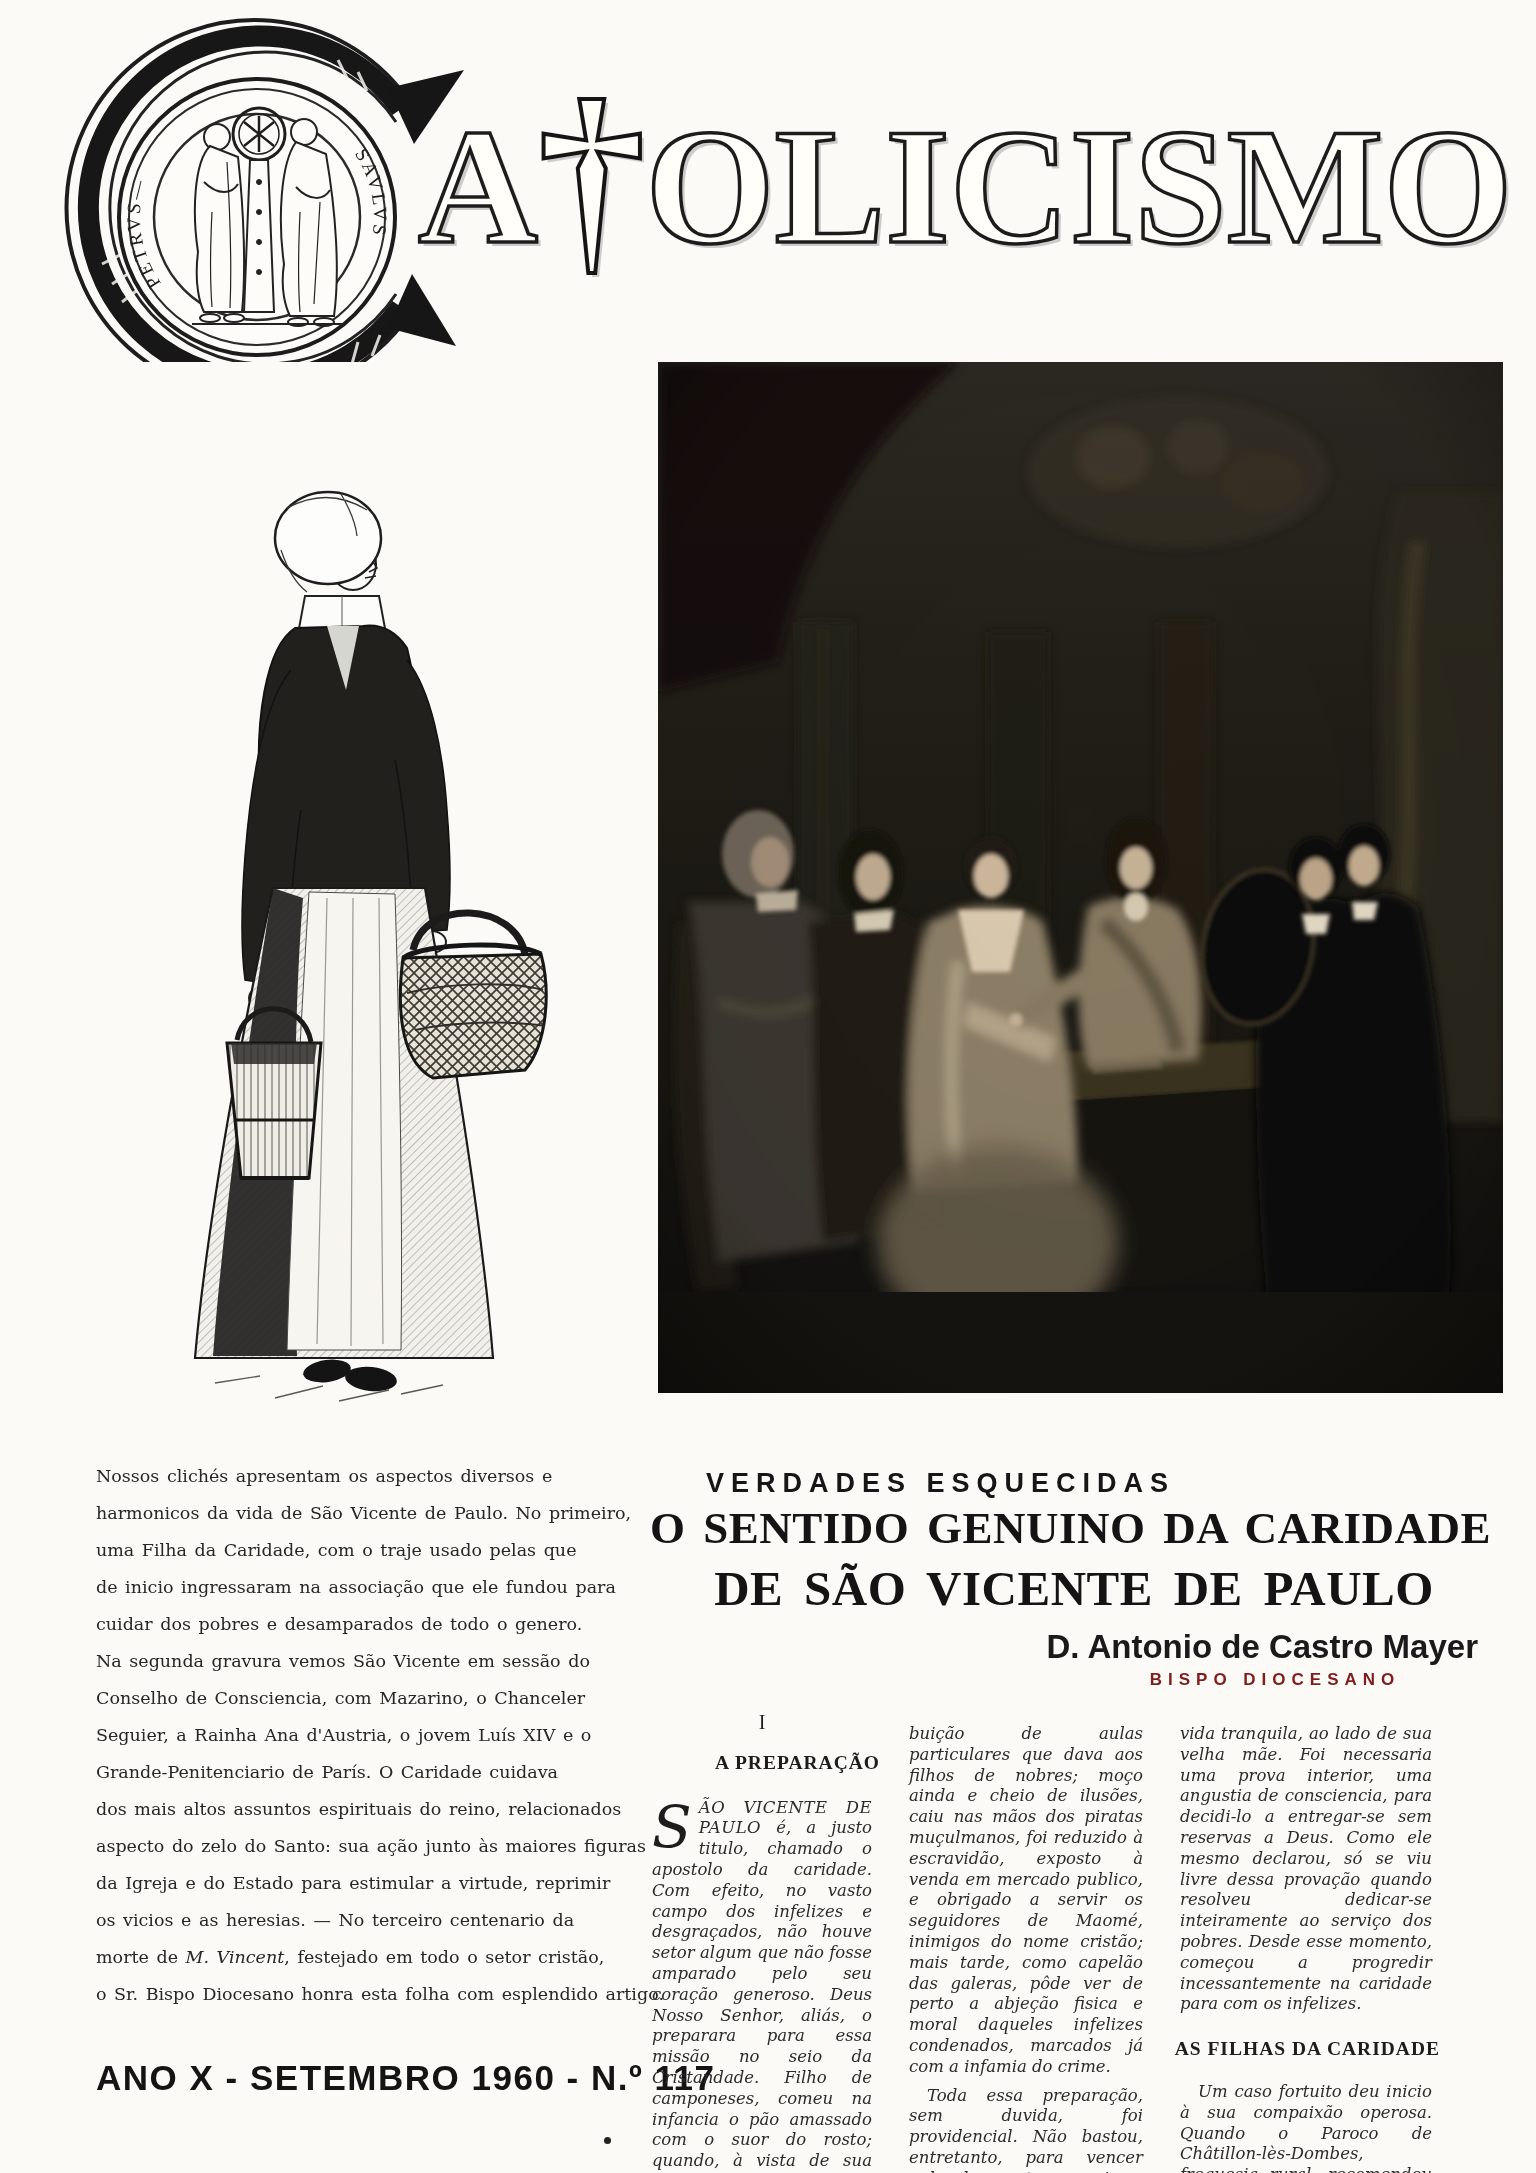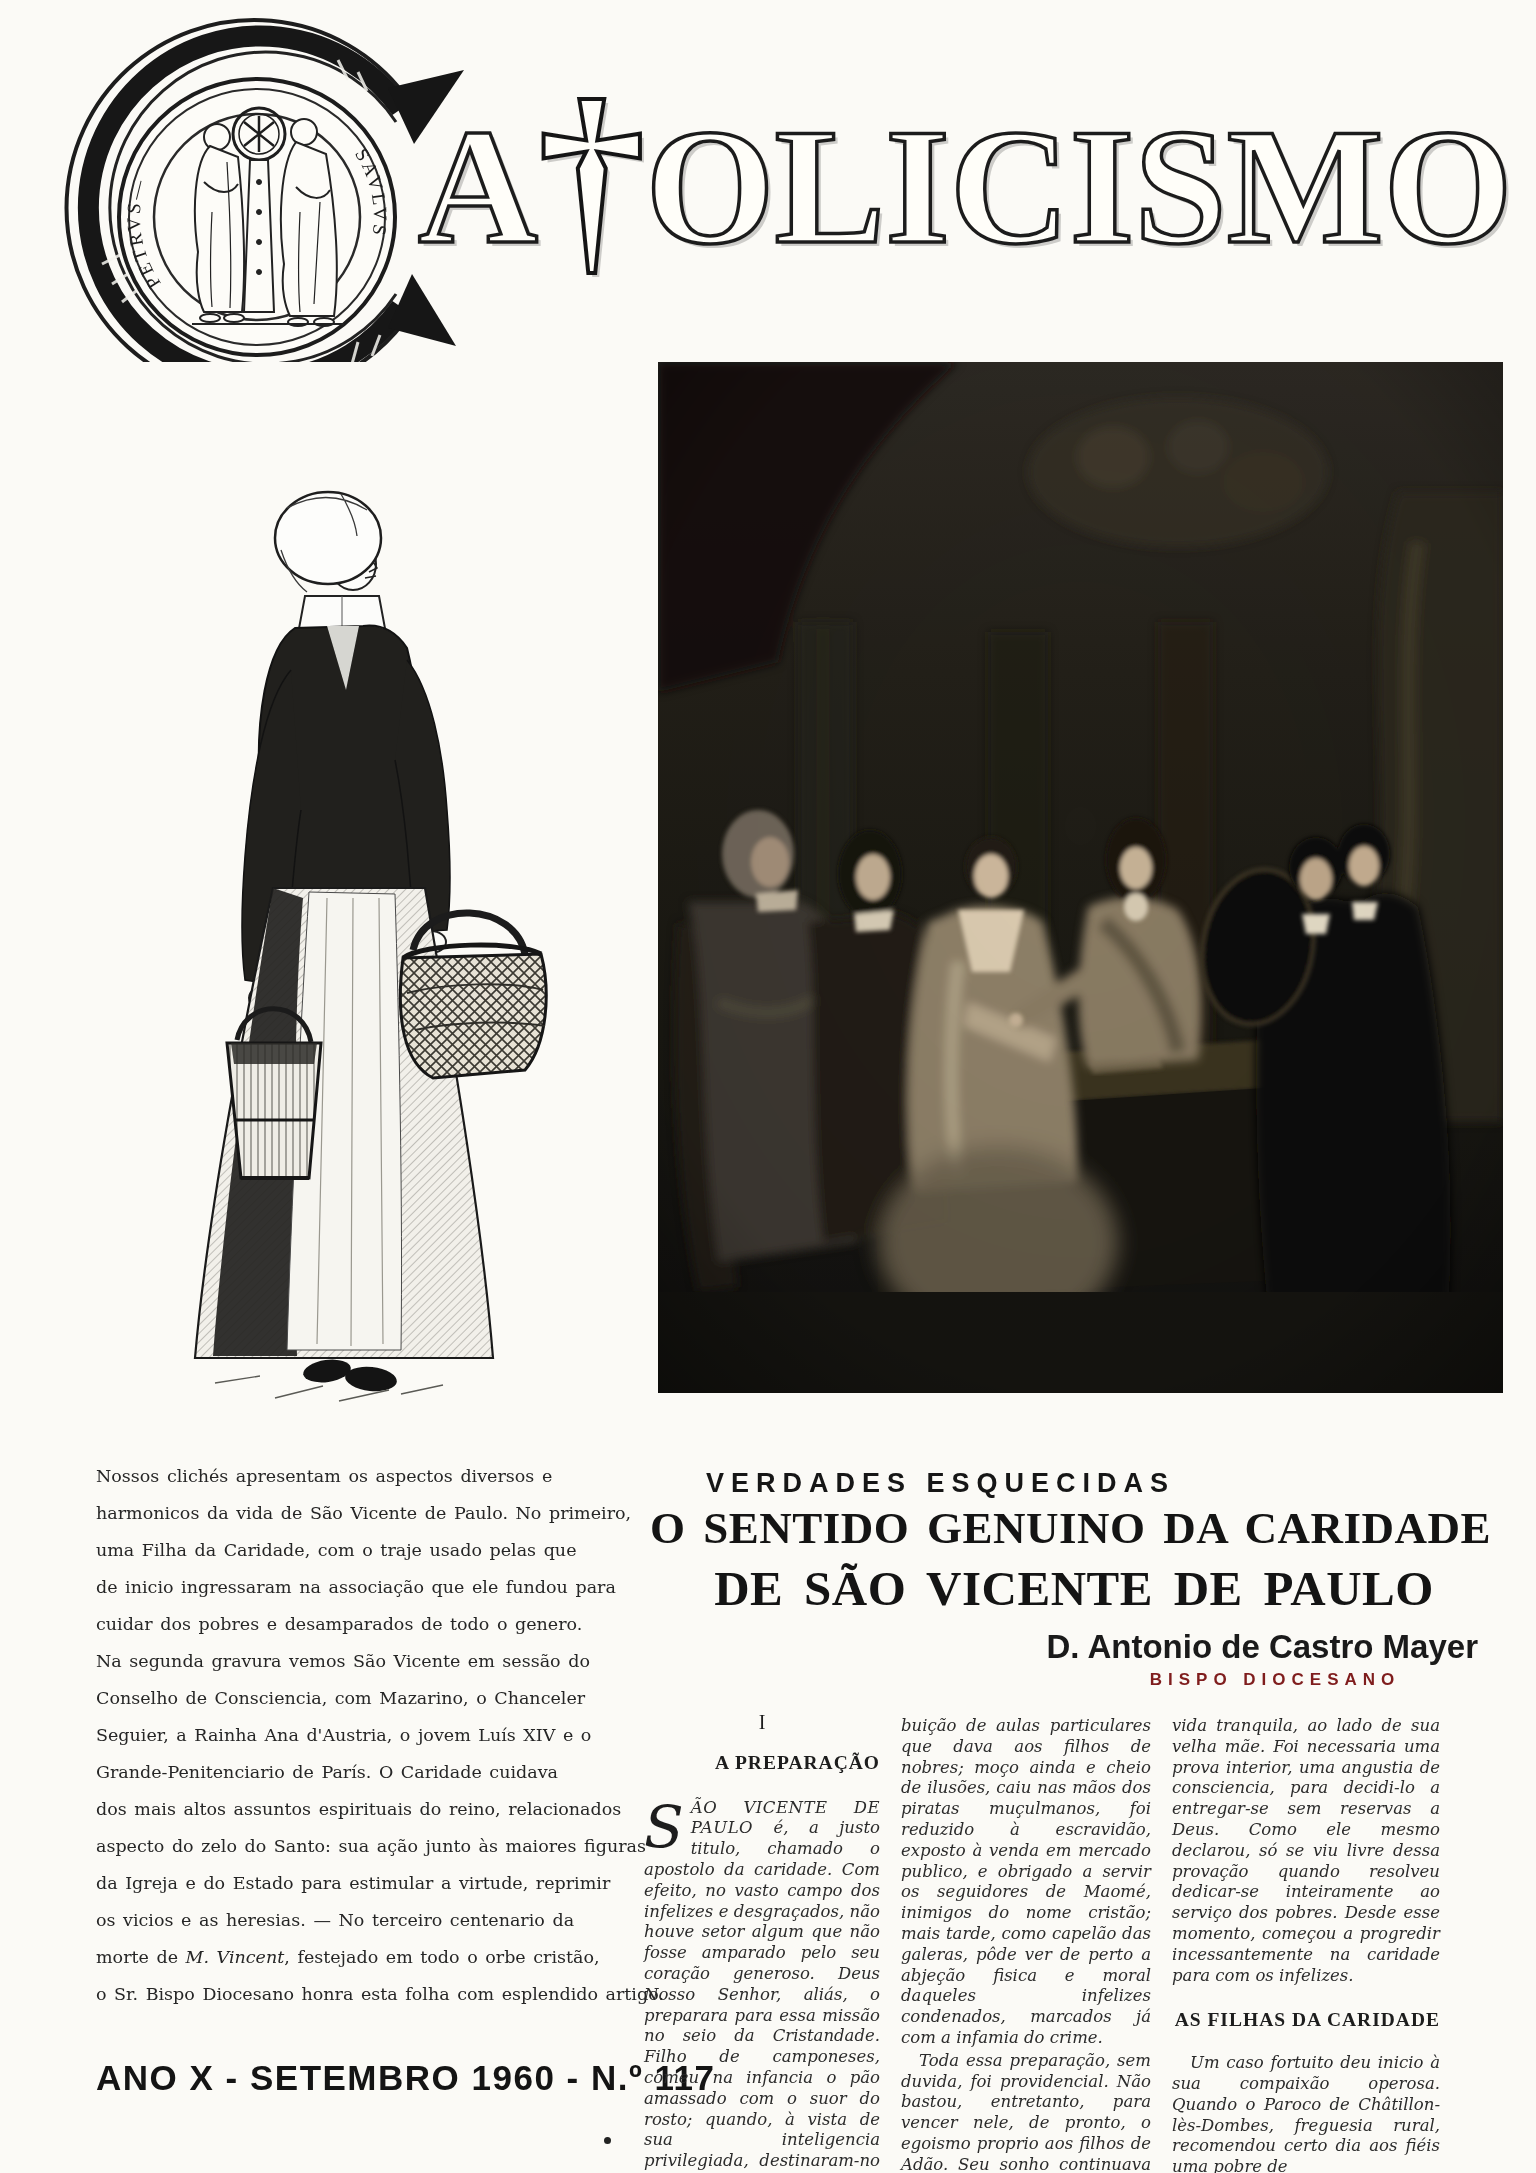--- a/index.html
+++ b/index.html
@@ -76,21 +76,21 @@
   .col-3{left:1172px;width:268px;top:1716px;}
   .part-number{
     text-align:center;font-style:normal;font-family:"Liberation Serif", serif;
     font-size:20px;margin-bottom:20px;color:#1d1d1d;
   }
   .section-title{
     text-align:right;font-style:normal;font-family:"Liberation Serif", serif;
     font-weight:700;font-size:19.5px;letter-spacing:1px;color:#1d1d1d;
     margin-bottom:24px;
   }
-  .col p{margin:0;}
+  .col p{margin:8px;}
   .col p.indent{text-indent:18px;margin-top:2px;}
   .dropcap{
     float:left;font-size:58px;line-height:50px;padding:4px 7px 0 0;
     font-style:italic;font-family:"DejaVu Serif", serif;color:#1d1d1d;
   }
   .lead-caps{letter-spacing:.5px;}
   .col-3 .section-title{margin:24px 0 22px 0;}
 </style>
 </head>
 <body>
@@ -343,21 +343,21 @@
     <div class="cline">de inicio ingressaram na associação que ele fundou para</div>
     <div class="cline">cuidar dos pobres e desamparados de todo o genero.</div>
     <div class="cline">Na segunda gravura vemos São Vicente em sessão do</div>
     <div class="cline">Conselho de Consciencia, com Mazarino, o Chanceler</div>
     <div class="cline">Seguier, a Rainha Ana d'Austria, o jovem Luís XIV e o</div>
     <div class="cline">Grande-Penitenciario de París.  O Caridade cuidava</div>
     <div class="cline">dos mais altos assuntos espirituais do reino, relacionados</div>
     <div class="cline">aspecto do zelo do Santo: sua ação junto às maiores figuras</div>
     <div class="cline">da Igreja e do Estado para estimular a virtude, reprimir</div>
     <div class="cline">os vicios e as heresias. — No terceiro centenario da</div>
-    <div class="cline"><span>morte de </span><span class="vi">M. Vincent</span><span>, festejado em todo o orbe cristão,</span></div>
+    <div class="cline"><span>morte de </span><span class="vi">M. Vincent</span><span>, festejado em todo o setor cristão,</span></div>
     <div class="cline">o Sr. Bispo Diocesano honra esta folha com esplendido artigo.</div>
   </div>
 
   <div class="issue-line">ANO X - SETEMBRO 1960 - N.º 117</div>
   <div class="bottom-dot"></div>
 
   <div class="kicker">VERDADES ESQUECIDAS</div>
   <div class="headline-1">O SENTIDO GENUINO DA CARIDADE</div>
   <div class="headline-2">DE SÃO VICENTE DE PAULO</div>
   <div class="byline">D. Antonio de Castro Mayer</div>

